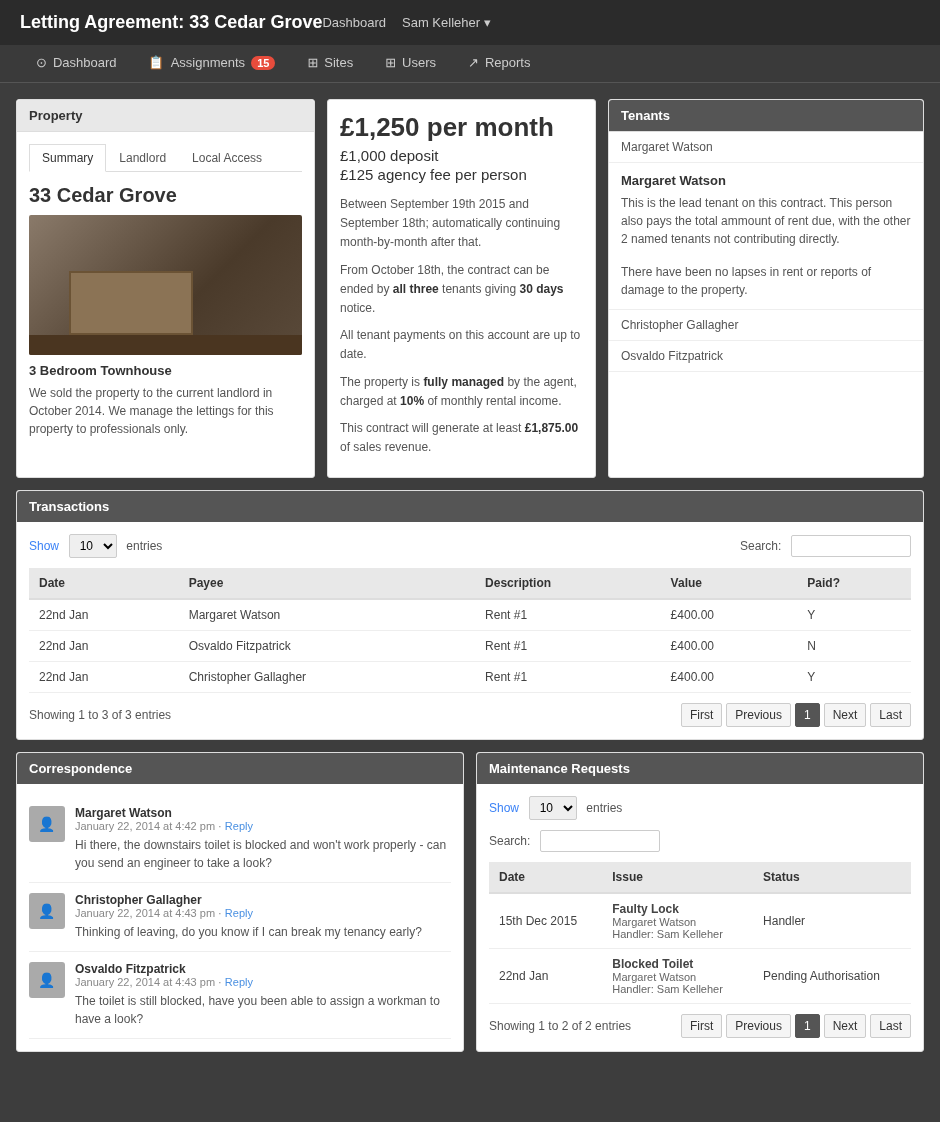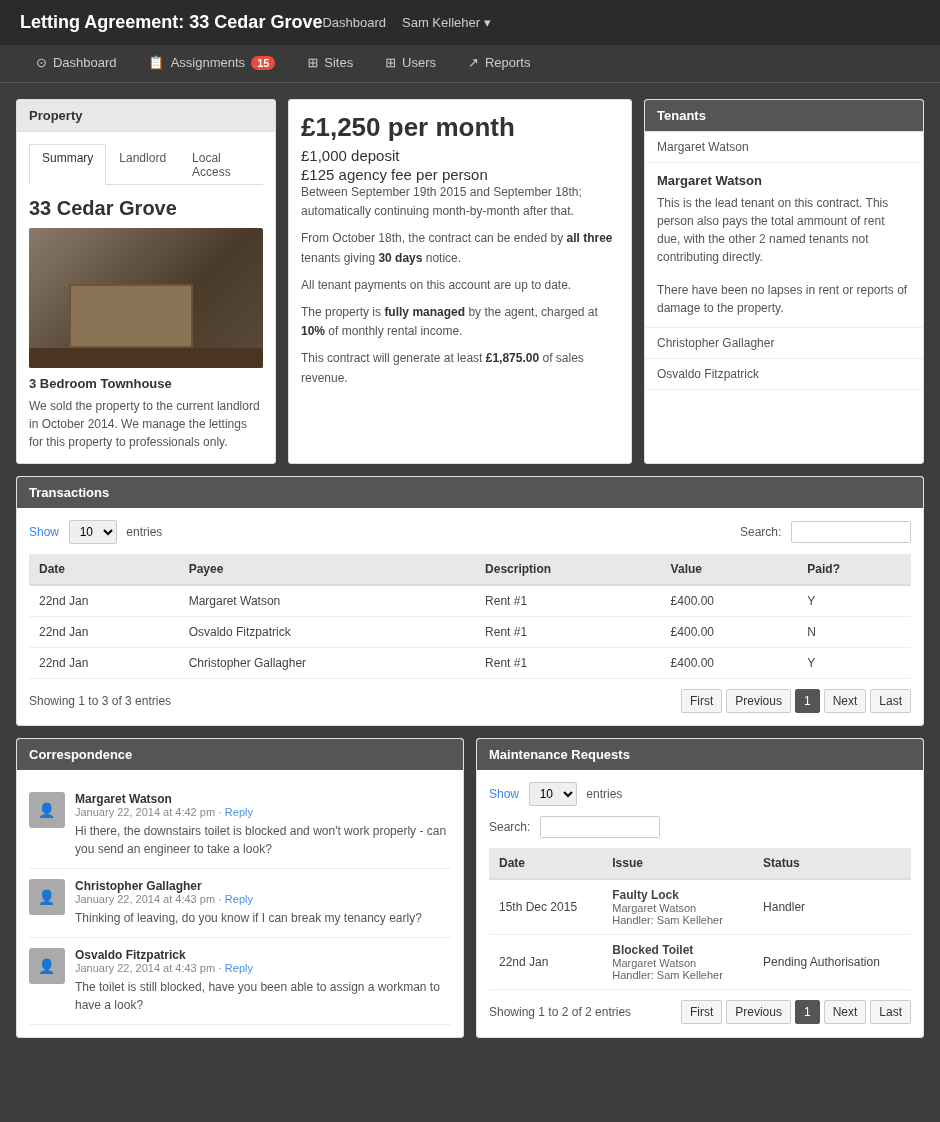--- a/index.html
+++ b/index.html
@@ -58,23 +58,23 @@
     .panel-header {
       background: #e8e8e8;
       padding: 8px 12px;
       font-weight: bold;
       font-size: 13px;
       border-bottom: 1px solid #ddd;
       border-radius: 3px 3px 0 0;
     }
     .panel-body { padding: 12px; }
 
-    .property-panel { width: 260px; flex-shrink: 0; }
+    .property-panel { width: 299px; flex-shrink: 0; }
     .contract-panel { flex: 1; }
-    .tenants-panel { width: 280px; flex-shrink: 0; }
+    .tenants-panel { width: 316px; flex-shrink: 0; }
 
     
     .tabs { display: flex; gap: 0; border-bottom: 1px solid #ddd; margin-bottom: 12px; }
     .tab {
       padding: 6px 12px;
       cursor: pointer;
       font-size: 12px;
       color: #555;
       border: 1px solid transparent;
       border-bottom: none;
@@ -115,21 +115,21 @@
       right: 0;
       height: 20px;
       background: #4a3520;
     }
     .property-type { font-weight: bold; font-size: 13px; margin-bottom: 6px; }
     .property-desc { font-size: 12px; color: #555; line-height: 1.5; }
 
     
     .contract-price { font-size: 26px; font-weight: bold; color: #333; margin-bottom: 4px; }
     .contract-deposit { font-size: 15px; color: #333; margin-bottom: 2px; }
-    .contract-fee { font-size: 15px; color: #333; }
+    .contract-fee { font-size: 15px; color: #333; margin-bottom: 12px; }
     .contract-text { font-size: 12px; color: #555; line-height: 1.6; margin-bottom: 8px; }
     .contract-text strong { color: #333; font-weight: bold; }
 
     
     .tenant-item {
       padding: 8px 12px;
       border-bottom: 1px solid #eee;
       cursor: pointer;
       font-size: 12px;
       color: #555;

